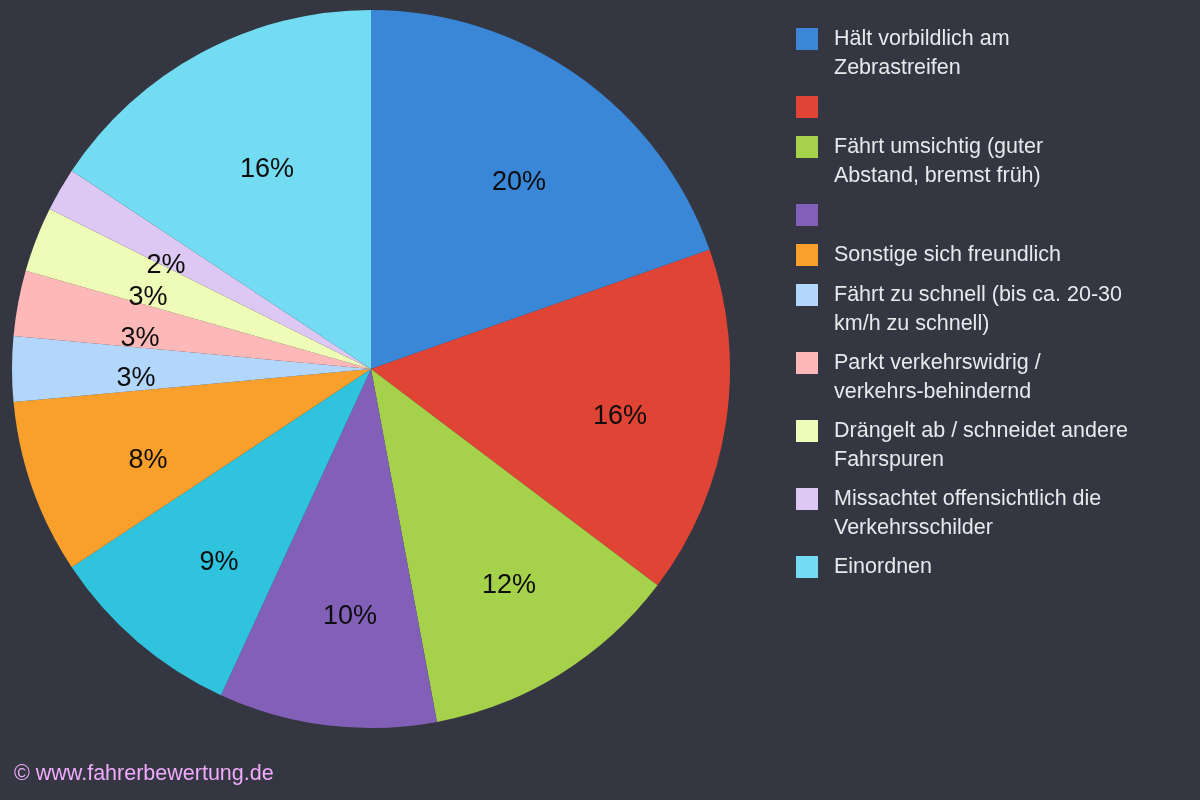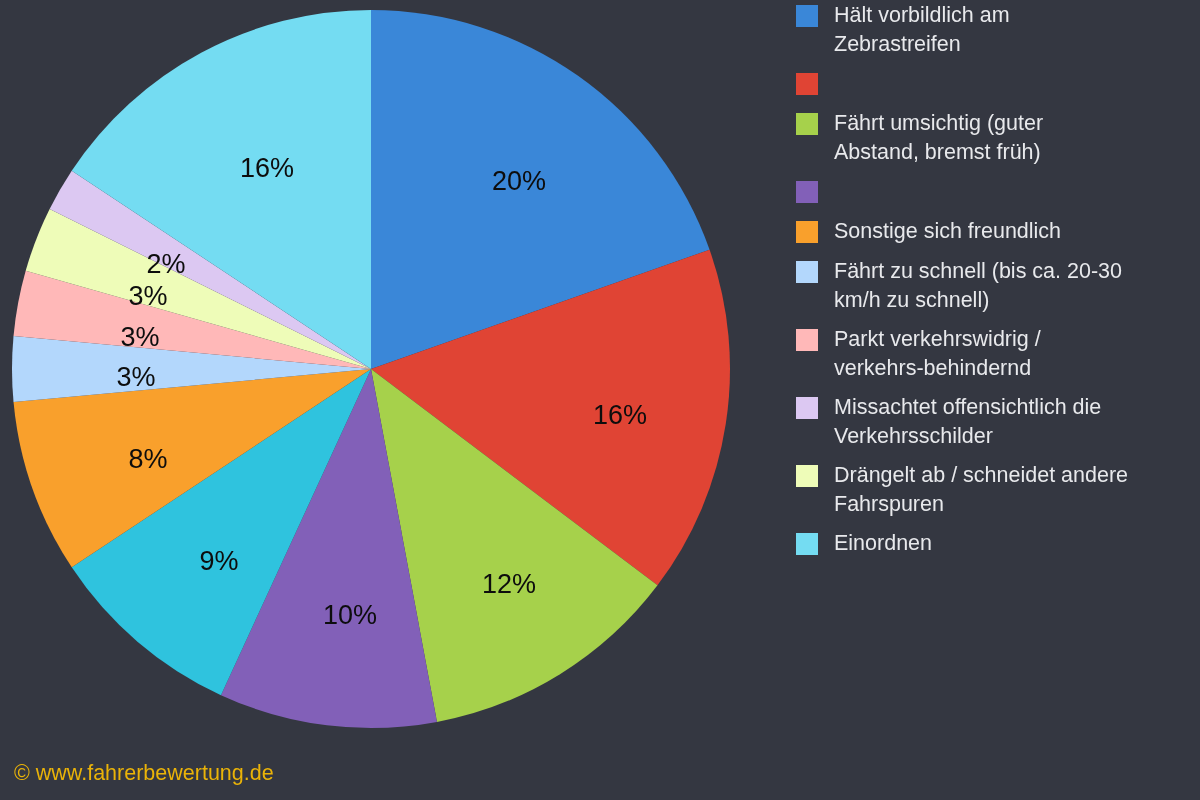--- a/index.html
+++ b/index.html
@@ -38,21 +38,21 @@
     fill: #0d0d0d;
     text-anchor: middle;
     dominant-baseline: middle;
   }
   #legend {
     position: absolute;
     left: 796px;
     top: 0;
     width: 404px;
     height: 800px;
-    padding-top: 1px;
+    padding-top: 24px;
     box-sizing: border-box;
   }
   .legend-item {
     display: flex;
     align-items: flex-start;
     margin-bottom: 10px;
     min-height: 30px;
   }
   .legend-swatch {
     width: 22px;
@@ -66,21 +66,21 @@
     font-size: 21.5px;
     line-height: 29px;
     font-family: "Liberation Sans", sans-serif;
     max-width: 356px;
     white-space: pre-line;
   }
   #footer {
     position: absolute;
     left: 14px;
     bottom: 14px;
-    color: #eab308;
+    color: #f0abfc;
     font-size: 21.5px;
     font-family: "Liberation Sans", sans-serif;
   }
 </style>
 </head>
 <body>
 
 <div id="stage">
 
   <div id="pie-wrap">
@@ -139,28 +139,28 @@
         <span class="legend-swatch" style="background: rgb(179, 215, 252);"></span>
         <span class="legend-label">Fährt zu schnell (bis ca. 20-30
 km/h zu schnell)</span>
       </div>
       <div class="legend-item">
         <span class="legend-swatch" style="background: rgb(255, 184, 184);"></span>
         <span class="legend-label">Parkt verkehrswidrig /
 verkehrs-behindernd</span>
       </div>
       <div class="legend-item">
+        <span class="legend-swatch" style="background: rgb(238, 252, 184);"></span>
+        <span class="legend-label">Drängelt ab / schneidet andere
+Fahrspuren</span>
+      </div>
+      <div class="legend-item">
         <span class="legend-swatch" style="background: rgb(220, 200, 242);"></span>
         <span class="legend-label">Missachtet offensichtlich die
 Verkehrsschilder</span>
-      </div>
-      <div class="legend-item">
-        <span class="legend-swatch" style="background: rgb(238, 252, 184);"></span>
-        <span class="legend-label">Drängelt ab / schneidet andere
-Fahrspuren</span>
       </div>
       <div class="legend-item">
         <span class="legend-swatch" style="background: rgb(116, 220, 242);"></span>
         <span class="legend-label">Einordnen</span>
       </div>
     </div>
 
   <div id="footer">© www.fahrerbewertung.de</div>
 
 </div>

